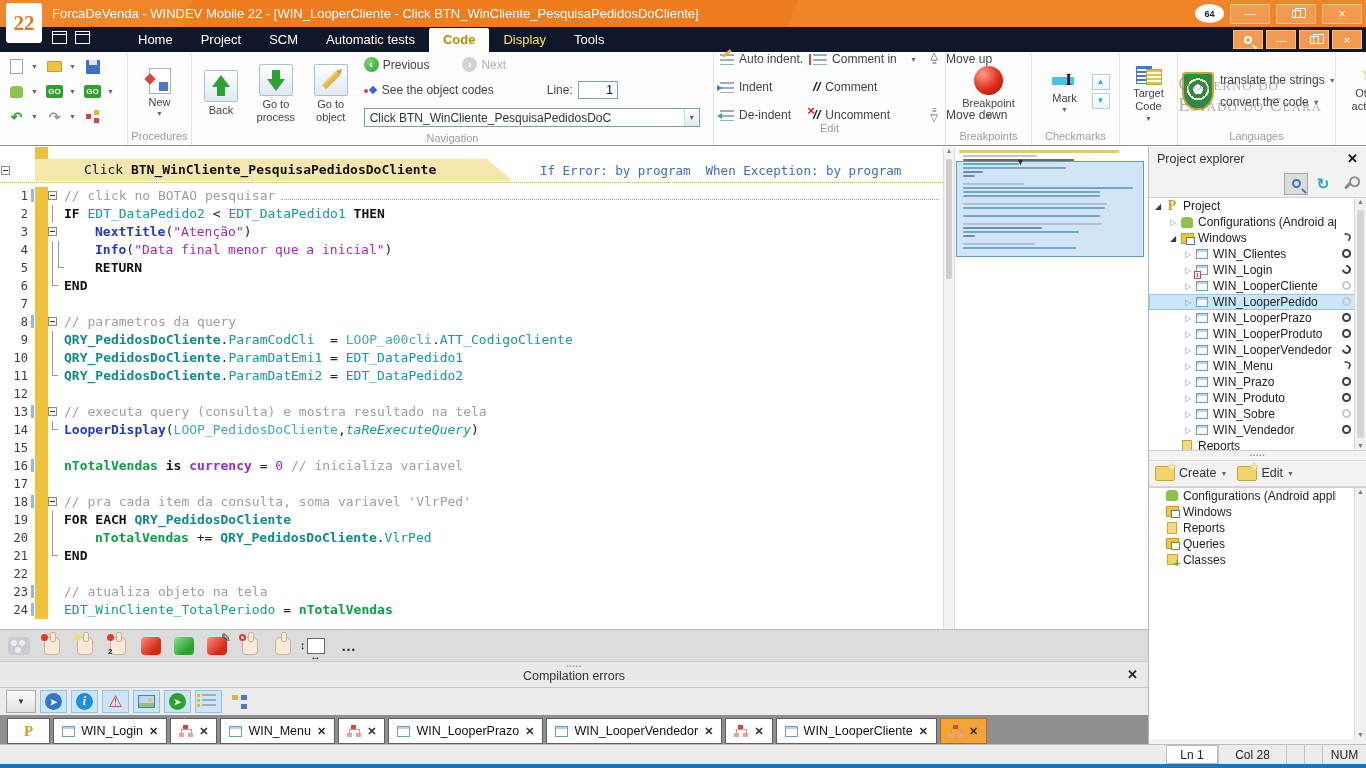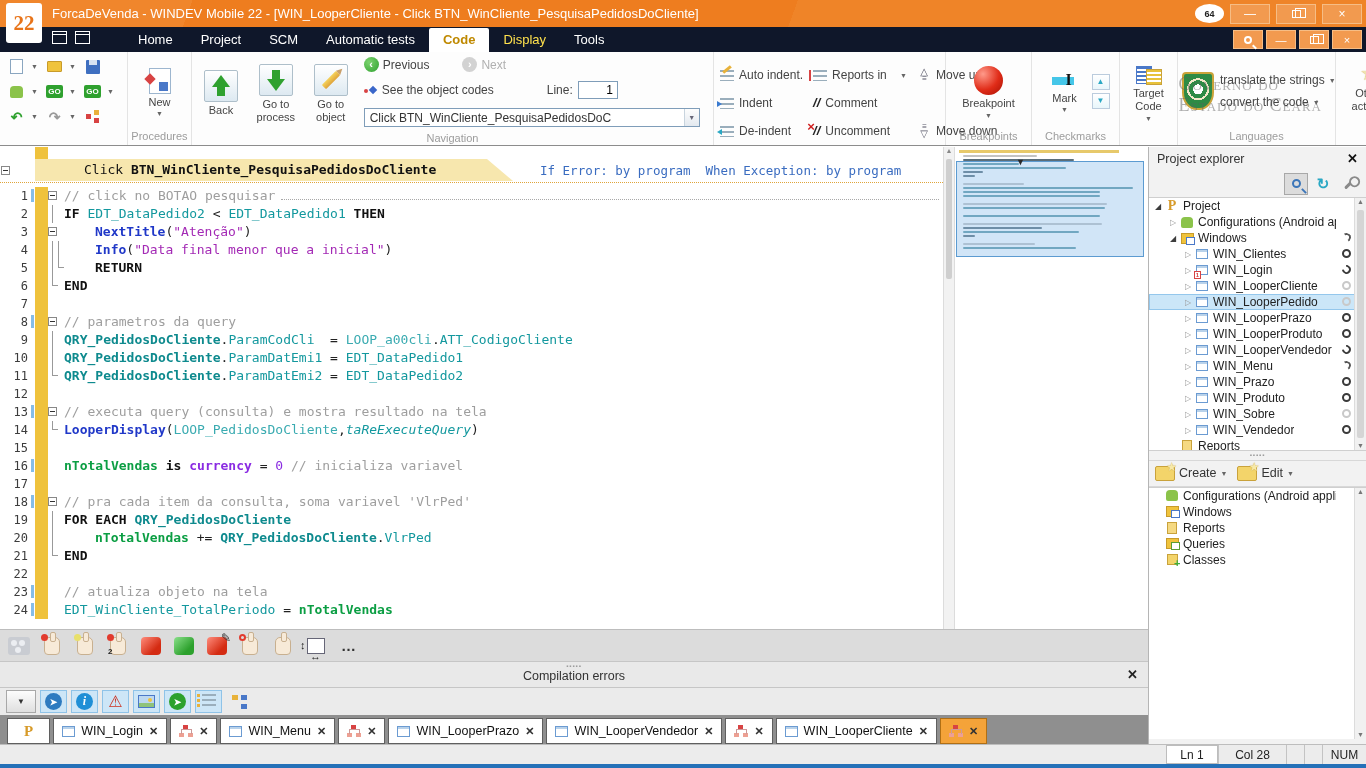--- a/index.html
+++ b/index.html
@@ -93,21 +93,21 @@
   .dis{color:#b0b0b0}
   .lineinput{width:40px;height:18px;border:1px solid #7f9db9;font-size:12px;text-align:right;padding:1px 4px}
   .combo{width:336px;height:19px;border:1px solid #7f9db9;background:#fff;display:flex;align-items:center;font-size:12px}
   .combo .cv{flex:1;padding:0 5px;white-space:nowrap;overflow:hidden}
   .combo .cc{width:15px;height:100%;background:linear-gradient(#fdfdfd,#e3e9ef);border-left:1px solid #c8d4de;
     display:flex;align-items:center;justify-content:center;font-size:7px;color:#667}
   .seecodes-ic{width:14px;height:10px;position:relative}
   .seecodes-ic::before{content:"";position:absolute;left:0;top:4px;width:4px;height:4px;border-radius:50%;background:#d84343}
   .seecodes-ic::after{content:"";position:absolute;left:6px;top:2px;width:6px;height:6px;background:#3a66c9;transform:rotate(45deg)}
   
-  .edit-cols{display:flex;gap:10px;padding:16px 6px}
+  .edit-cols{display:flex;gap:10px;padding:0 6px}
   .ecol{display:flex;flex-direction:column;justify-content:space-between;height:70px}
   .eitem{display:flex;align-items:center;gap:5px;font-size:12px;color:#444;white-space:nowrap}
   .bars{width:14px;height:11px;background:repeating-linear-gradient(#9aaebc 0 2px,transparent 2px 5px)}
   .bars.rel{position:relative}
   .slash{position:absolute;left:2px;top:-2px;width:10px;height:3px;background:#e8b23a;transform:rotate(-40deg)}
   .tri-r{position:absolute;left:-3px;top:3px;border-top:3px solid transparent;border-bottom:3px solid transparent;border-left:5px solid #3a7bd0}
   .tri-l{position:absolute;left:-3px;top:3px;border-top:3px solid transparent;border-bottom:3px solid transparent;border-right:5px solid #2aa8c4}
   .redbar{position:absolute;left:-4px;top:0;width:2px;height:11px;background:#d84343}
   .cmt{font-weight:bold;font-style:italic;font-size:13px;color:#222}
   .unx{position:relative}
@@ -474,21 +474,21 @@
           <span class="eitem">
               <span class="bars rel">
                 <i class="tri-l"></i>
               </span>
               <span>De-indent</span>
             </span>
         </div>
         <div class="ecol">
           <span class="eitem"><span class="bars rel">
                 <i class="redbar"></i>
-              </span><span>Reports in</span>&nbsp;<span class="caret">▼</span></span>
+              </span><span>Comment in</span>&nbsp;<span class="caret">▼</span></span>
           <span class="eitem">
               <span class="cmt">//</span>
               <span>Comment</span>
             </span>
           <span class="eitem">
               <span class="cmt unx">//</span>
               <span>Uncomment</span>
             </span>
         </div>
         <div class="ecol">

